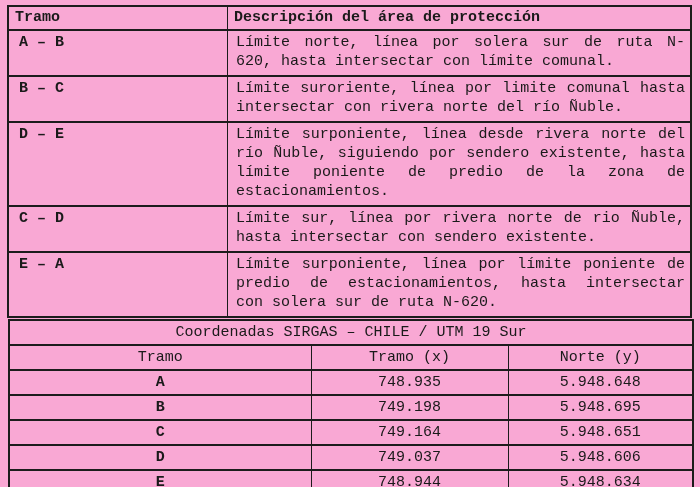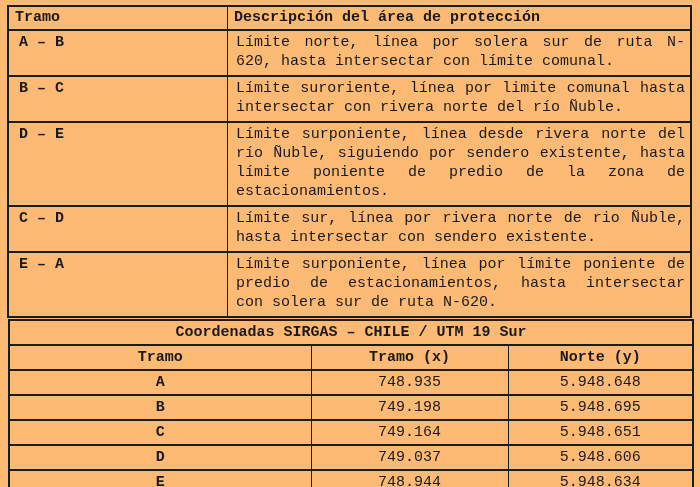--- a/index.html
+++ b/index.html
@@ -4,21 +4,21 @@
 <style>
   html, body {
     margin: 0;
     padding: 0;
     background: #fbfbf9;
   }
   .page {
     position: relative;
     width: 700px;
     height: 487px;
-    background: #fdba74;
+    background: #f9a8d4;
     font-family: "Liberation Mono", "DejaVu Sans Mono", monospace;
     color: #1a1a1a;
     overflow: hidden;
   }
   table {
     position: absolute;
     border-collapse: collapse;
     table-layout: fixed;
     border: 2px solid #1c1c1c;
   }
@@ -53,21 +53,21 @@
   .jl.last {
     text-align: center;
     text-align-last: left;
   }
   
   .t2 { left: 8px; top: 319px; width: 684px; }
   .t2 th, .t2 td {
     text-align: center;
     padding: 2px 4px;
   }
-  .t2 th { font-weight: bold; }
+  .t2 th { font-weight: normal; }
   .t2 td.letter { font-weight: bold; }
   .t2 td.num { font-weight: normal; }
 </style>
 </head>
 <body>
 
 <div class="page">
 
   <table class="t1">
     <tbody>

